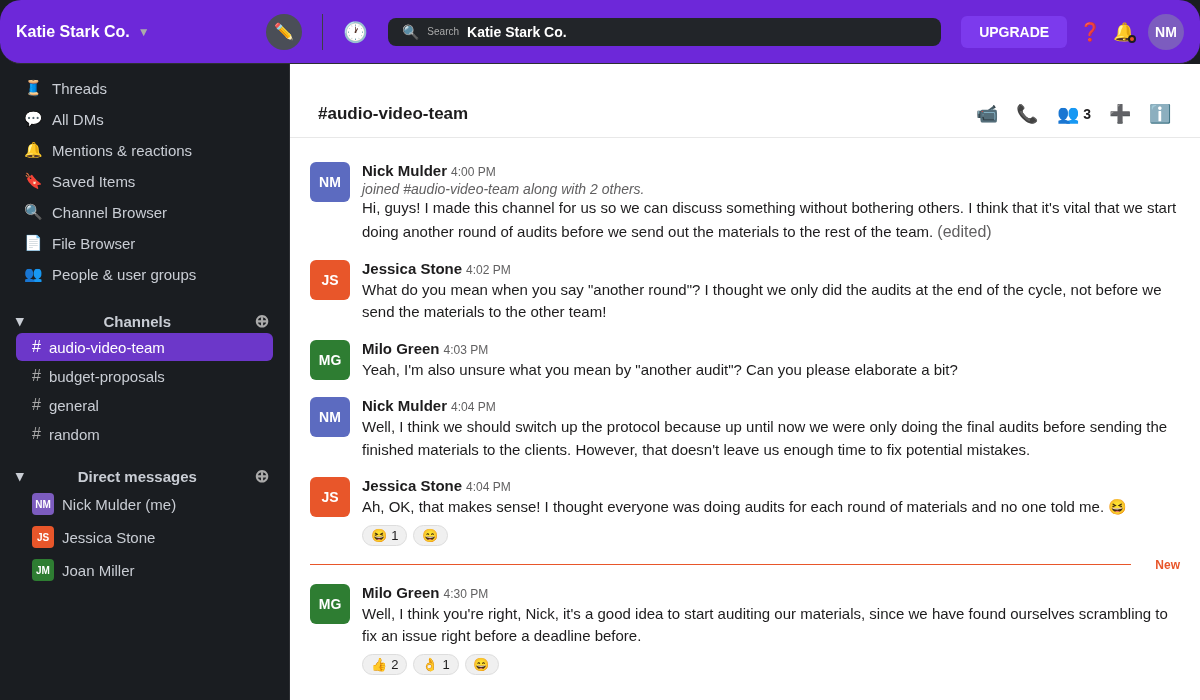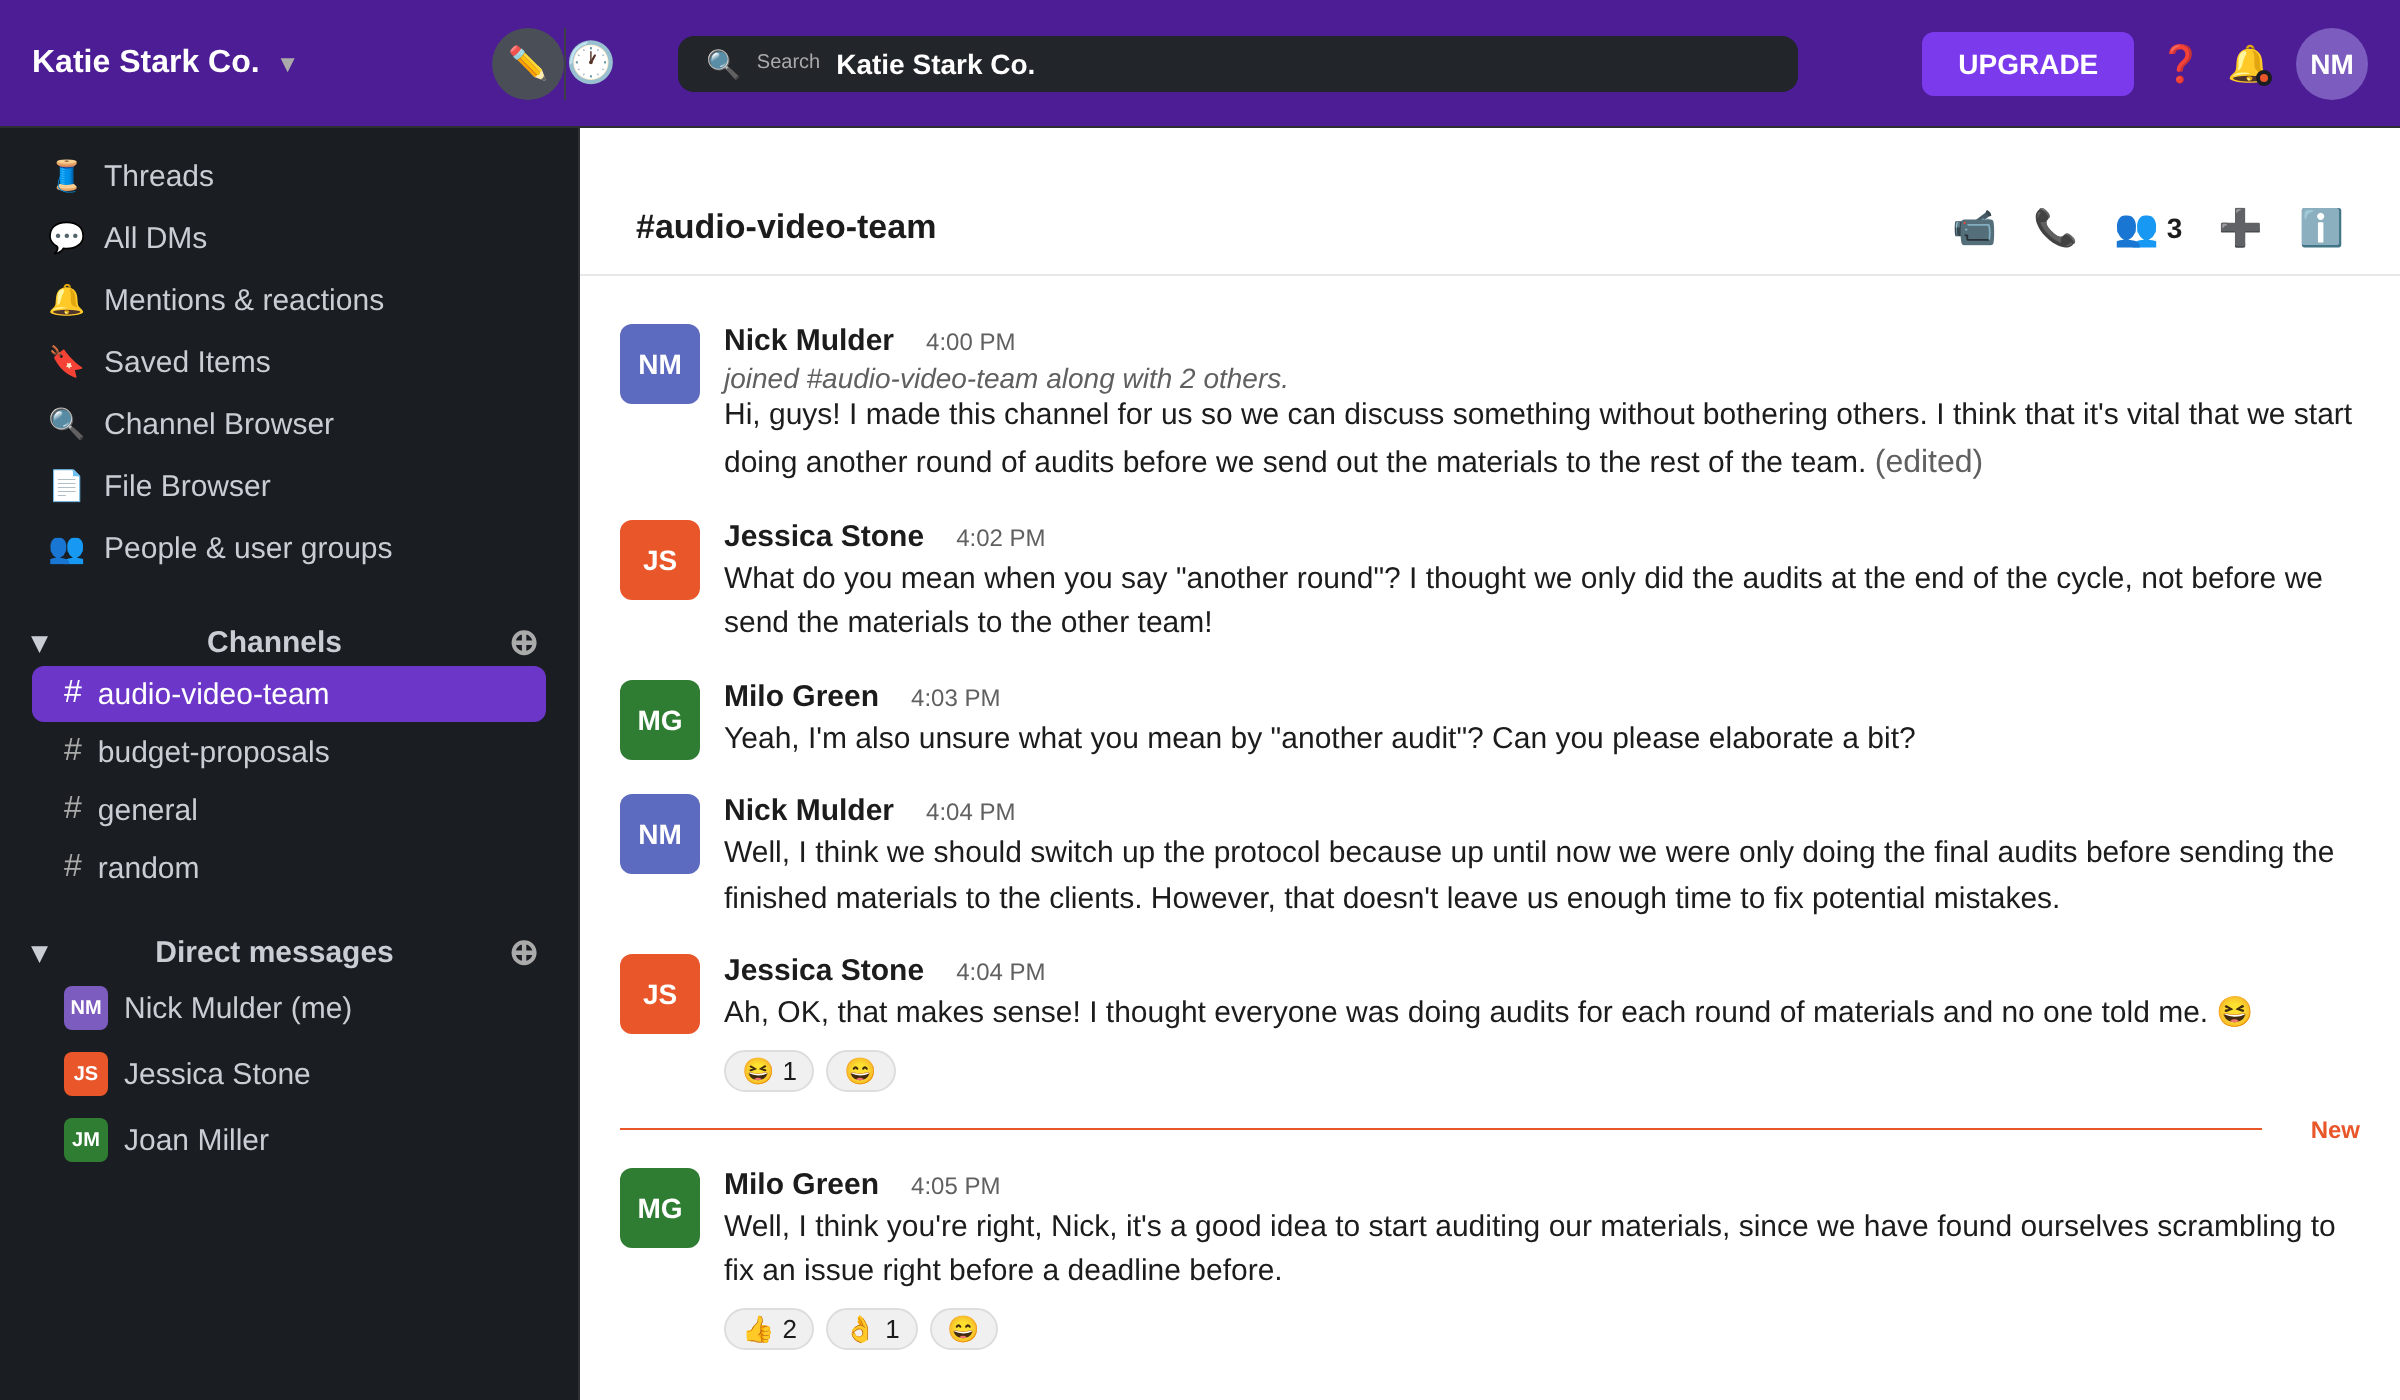--- a/index.html
+++ b/index.html
@@ -1,19 +1,19 @@
 <!DOCTYPE html>
 <html><head>
   <meta charset="utf-8">
   <style>
     * { box-sizing: border-box; margin: 0; padding: 0; }
     body { font-family: -apple-system, BlinkMacSystemFont, 'Segoe UI', sans-serif; display: flex; flex-direction: column; height: 700px; width: 1200px; overflow: hidden; background: #1a1d21; }
 
     
-    .topbar { display: flex; align-items: center; height: 64px; background: #4c1d95; padding: 0 16px; gap: 0; flex-shrink: 0; border-bottom: 1px solid #2d2f33; }
+    .topbar { display: flex; align-items: center; height: 64px; background: #6d28d9; padding: 0 16px; gap: 20px; flex-shrink: 0; border-bottom: 1px solid #2d2f33; border-radius: 21px; }
     .workspace-name { display: flex; align-items: center; gap: 8px; color: #fff; font-weight: 700; font-size: 16px; min-width: 230px; }
     .workspace-chevron { color: #aaa; font-size: 12px; }
     .edit-btn { width: 36px; height: 36px; border-radius: 50%; background: #4a4e57; display: flex; align-items: center; justify-content: center; color: #fff; font-size: 16px; cursor: pointer; }
     .topbar-divider { width: 1px; height: 36px; background: #3d3f44; }
     .history-btn { color: #aaa; font-size: 20px; cursor: pointer; display: flex; align-items: center; }
     .search-bar { flex: 1; display: flex; align-items: center; background: #222529; border-radius: 8px; padding: 6px 14px; gap: 8px; max-width: 560px; margin: 0 auto; }
     .search-icon { color: #aaa; font-size: 14px; }
     .search-text { color: #aaa; font-size: 10px; }
     .search-workspace { color: #fff; font-weight: 600; font-size: 14px; }
     .topbar-right { display: flex; align-items: center; gap: 12px; margin-left: auto; }
@@ -49,21 +49,21 @@
     .chat-title { font-weight: 700; font-size: 17px; color: #1d1c1d; flex: 1; }
     .chat-header-icons { display: flex; align-items: center; gap: 18px; color: #616061; }
     .chat-header-icon { font-size: 18px; cursor: pointer; display: flex; align-items: center; gap: 4px; }
     .member-count { font-size: 14px; font-weight: 600; color: #1d1c1d; }
 
     
     .messages { flex: 1; overflow-y: auto; padding: 16px 0; }
     .message-group { padding: 8px 20px; display: flex; gap: 12px; }
     .avatar-placeholder { width: 40px; height: 40px; border-radius: 6px; flex-shrink: 0; display: flex; align-items: center; justify-content: center; font-weight: 700; font-size: 14px; color: #fff; }
     .message-content { flex: 1; }
-    .message-header { display: flex; align-items: baseline; gap: 16px; margin-bottom: 2px; }
+    .message-header { display: flex; align-items: baseline; gap: 4px; margin-bottom: 2px; }
     .message-author { font-weight: 700; font-size: 15px; color: #1d1c1d; }
     .message-time { font-size: 12px; color: #616061; }
     .message-text { font-size: 15px; color: #1d1c1d; line-height: 1.5; }
     .message-edited { color: #616061; font-size: 16px; }
     .join-text { font-size: 14px; color: #616061; font-style: italic; }
 
     .reactions { display: flex; gap: 6px; margin-top: 6px; }
     .reaction { display: flex; align-items: center; gap: 4px; background: #f0f0f0; border: 1px solid #ddd; border-radius: 20px; padding: 2px 8px; font-size: 13px; cursor: pointer; }
     .reaction-count { font-size: 13px; color: #1d1c1d; font-weight: 500; }
 
@@ -269,21 +269,21 @@
   </div>
         <div class="new-divider">
           <div class="new-divider-line"></div>
           <span class="new-label">New</span>
         </div>
         <div class="message-group">
     <div class="avatar-placeholder" style="background:#2e7d32">MG</div>
     <div class="message-content">
       <div class="message-header">
         <span class="message-author">Milo Green</span>
-        <span class="message-time">4:05 PM</span>
+        <span class="message-time">4:30 PM</span>
       </div>
 
       <div class="message-text">Well, I think you're right, Nick, it's a good idea to start auditing our materials, since we have found ourselves scrambling to fix an issue right before a deadline before.</div>
       <div class="reactions">
               <div class="reaction">
                 <span>👍</span>
                 <span class="reaction-count">2</span>
               </div>
               <div class="reaction">
                 <span>👌</span>

